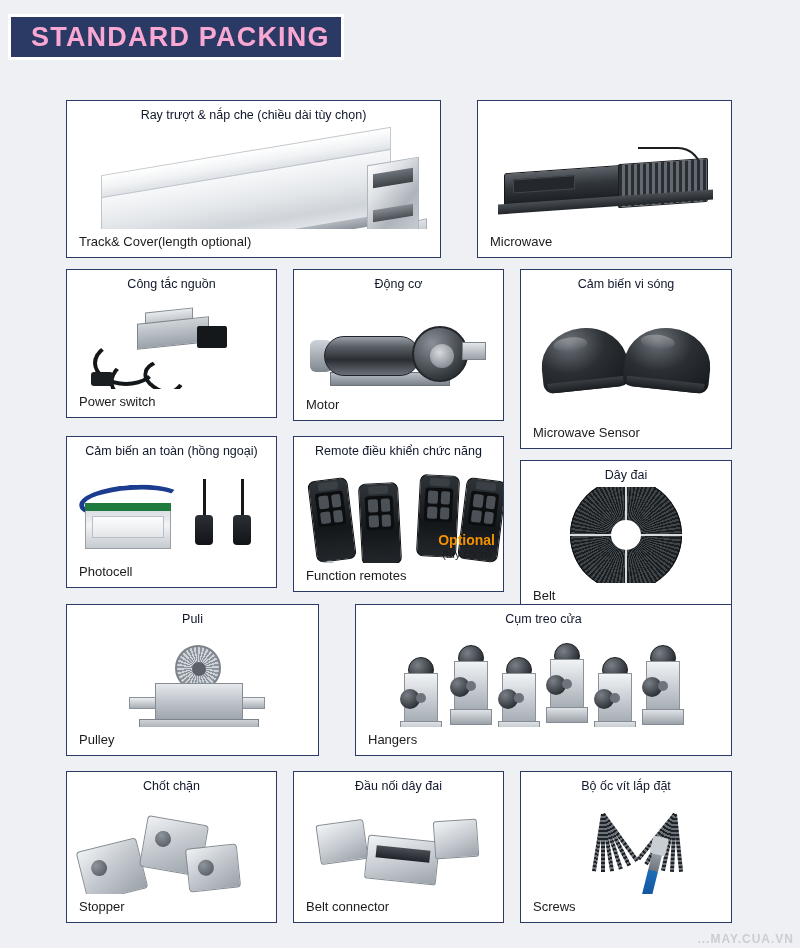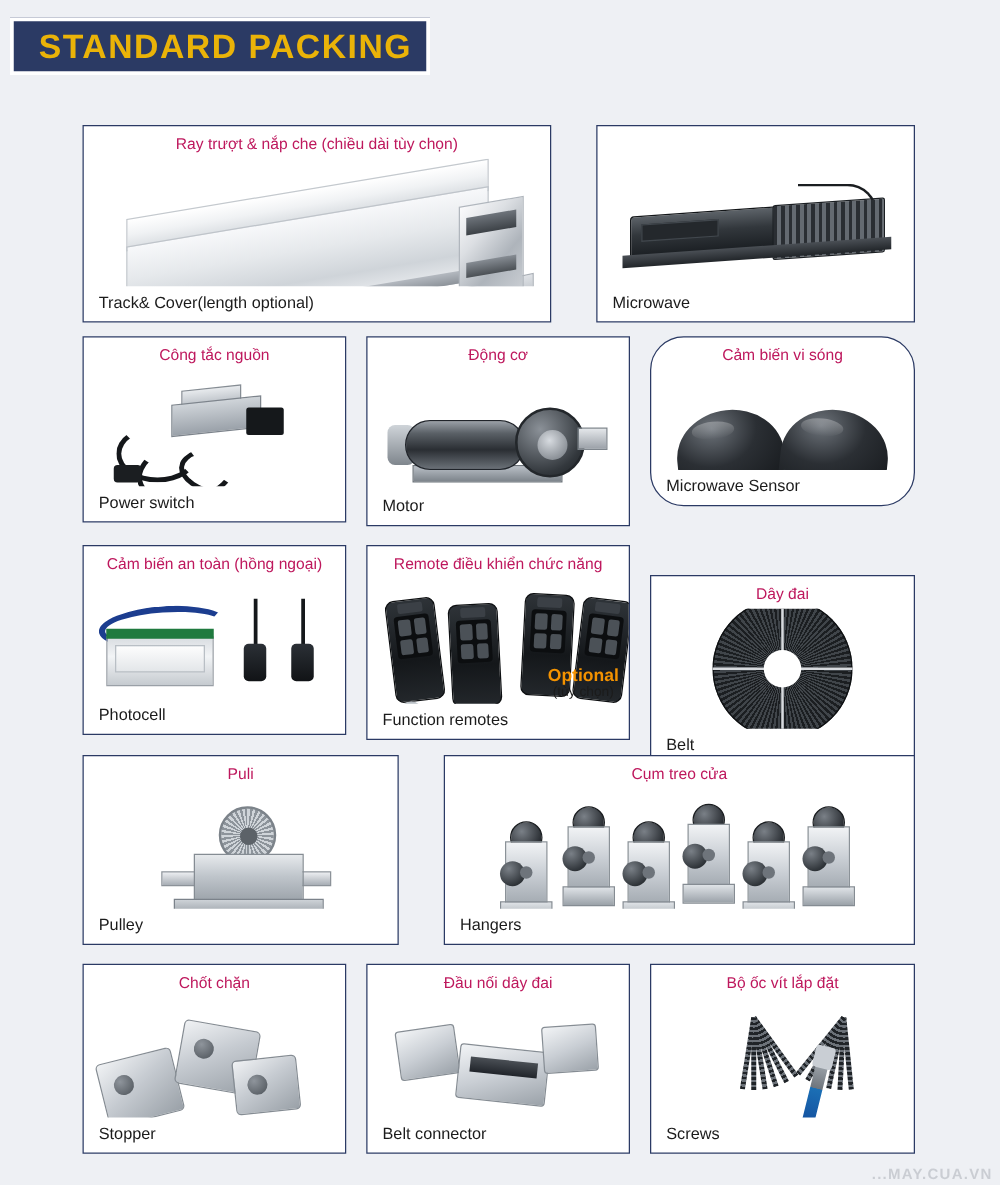--- a/index.html
+++ b/index.html
@@ -20,21 +20,21 @@
     top: 14px;
     width: 336px;
     height: 46px;
     background: #2b3a64;
     border: 3px solid #ffffff;
     display: flex;
     align-items: center;
     padding-left: 20px;
   }
   .title-bar .title-text {
-    color: #eab308;
+    color: #f9a8d4;
     font-size: 27px;
     font-weight: bold;
     letter-spacing: 1.2px;
     white-space: nowrap;
   }
 
   
   .sheet {
     position: absolute;
     left: 0; top: 0;
@@ -43,21 +43,21 @@
   .card {
     position: absolute;
     background: #ffffff;
     border: 1px solid #2b3a64;
   }
   .card .cap-top {
     position: absolute;
     left: 0; right: 0; top: 7px;
     text-align: center;
     font-size: 12.5px;
-    color: #be185d;
+    color: #0f172a;
     line-height: 1.2;
     padding: 0 6px;
   }
   .card .cap-bottom {
     position: absolute;
     left: 12px;
     bottom: 8px;
     font-size: 13px;
     color: #1b1b1b;
   }
@@ -482,21 +482,21 @@
         <div class="ps-cable ps-c3"></div>
         <div class="ps-board2"></div>
         <div class="ps-board"></div>
         <div class="ps-blk"></div>
         <div class="ps-plug"></div>
       </div>
     </div>
     <div class="cap-bottom">Power switch</div>
   </div>
 
-  <div class="card" style="left:520px; top:269px; width:212px; height:136px;border-radius:27px;">
+  <div class="card" style="left:520px; top:269px; width:212px; height:180px;">
     <div class="cap-top">Cảm biến vi sóng</div>
     <div class="art">
       <div style="position:absolute; left:12px; top:12px; right:12px; height:90px;">
         <div class="dome left">
             <div class="dome-base"></div>
           </div>
         <div class="dome right">
             <div class="dome-base"></div>
           </div>
       </div>

